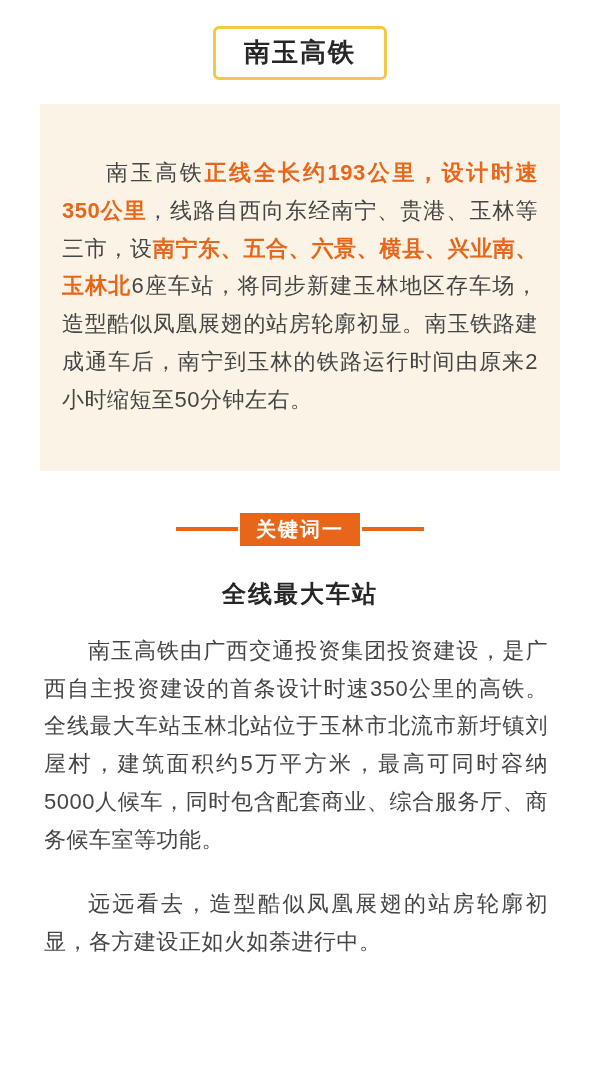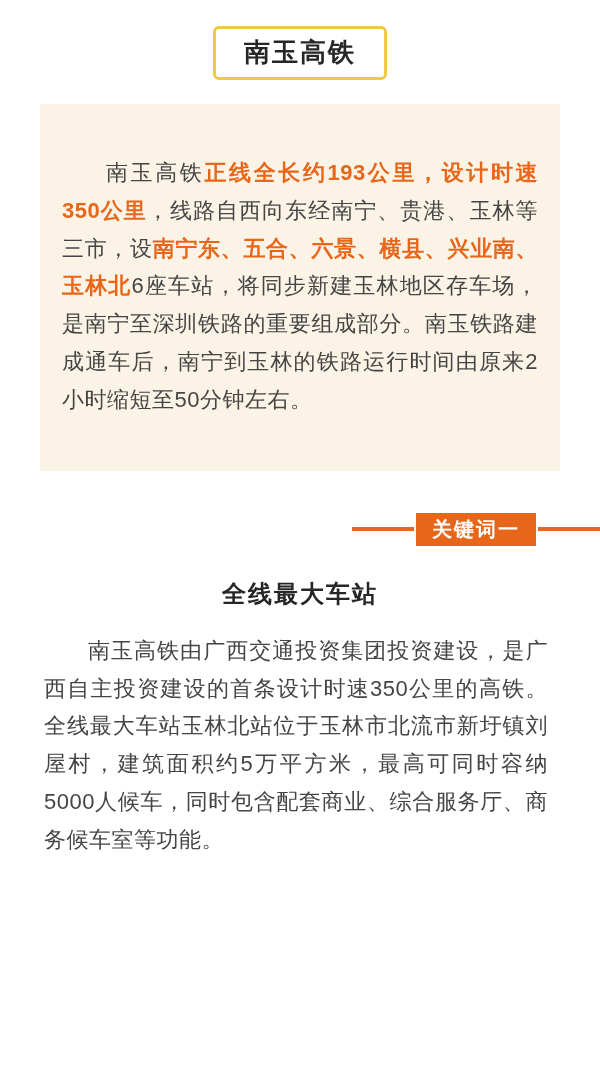--- a/index.html
+++ b/index.html
@@ -57,21 +57,21 @@
   }
   .hl {
     color: #e8661a;
     font-weight: bold;
   }
 
   
   .section-kw-wrap {
     display: flex;
     align-items: center;
-    justify-content: flex-end;
+    justify-content: center;
     margin-top: 42px;
   }
   .kw-rule {
     width: 62px;
     height: 4px;
     background: #e8661a;
   }
   .kw-chip {
     background: #e8661a;
     color: #ffffff;
@@ -112,29 +112,30 @@
 <body>
 
 <div class="page">
 
   <div class="title-wrap">
     <div class="title-chip">南玉高铁</div>
   </div>
 
   <div class="intro-block">
     <p class="intro-text">
-      <span>南玉高铁</span><span class="hl">正线全长约193公里，设计时速350公里</span><span>，线路自西向东经南宁、贵港、玉林等三市，设</span><span class="hl">南宁东、五合、六景、横县、兴业南、玉林北</span><span>6座车站，将同步新建玉林地区存车场，是南宁至深圳铁路的重要组成部分。南玉铁路建成通车后，南宁到玉林的铁路运行时间由原来2小时缩短至50分钟左右。</span>
+      <span>南玉高铁</span><span class="hl">正线全长约193公里，设计时速350公里</span><span>，线路自西向东经南宁、贵港、玉林等三市，设</span><span class="hl">南宁东、五合、六景、横县、兴业南、玉林北</span><span>6座车站，将同步新建玉林地区存车场，造型酷似凤凰展翅的站房轮廓初显。南玉铁路建成通车后，南宁到玉林的铁路运行时间由原来2小时缩短至50分钟左右。</span>
     </p>
   </div>
 
   <div class="section-kw-wrap">
     <span class="kw-rule"></span>
     <span class="kw-chip">关键词一</span>
     <span class="kw-rule"></span>
   </div>
 
   <div class="section-sub">全线最大车站</div>
 
   <div class="body-wrap">
     <p class="para">南玉高铁由广西交通投资集团投资建设，是广西自主投资建设的首条设计时速350公里的高铁。全线最大车站玉林北站位于玉林市北流市新圩镇刘屋村，建筑面积约5万平方米，最高可同时容纳5000人候车，同时包含配套商业、综合服务厅、商务候车室等功能。</p>
+    <p class="para">远远看去，造型酷似凤凰展翅的站房轮廓初显，各方建设正如火如荼进行中。</p>
   </div>
 
 </div>
 
 </body></html>

